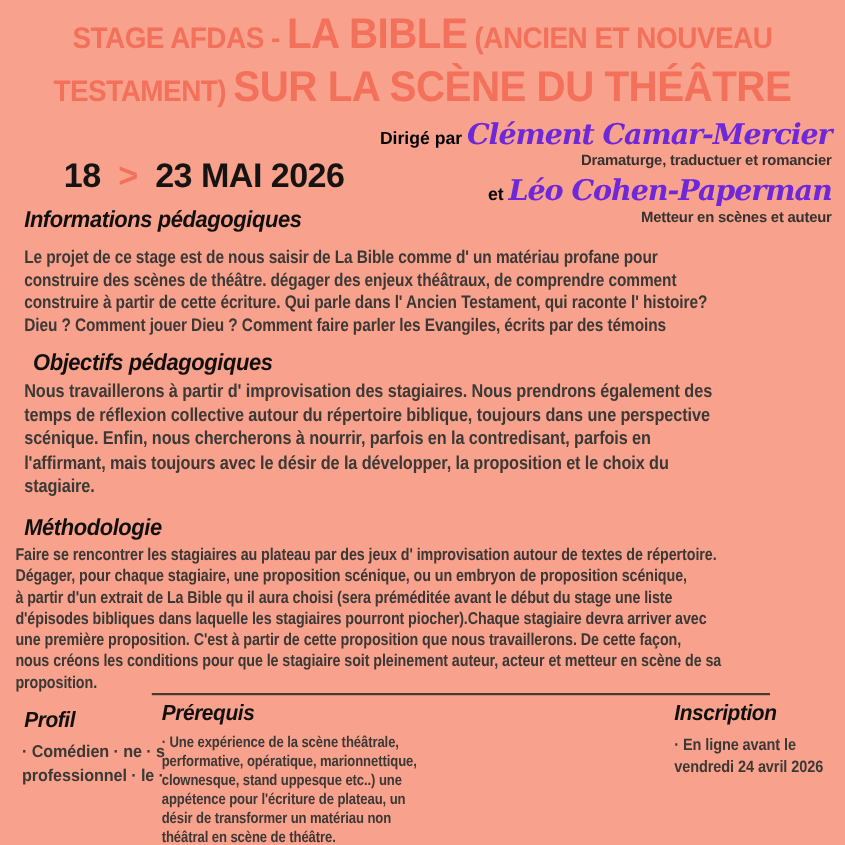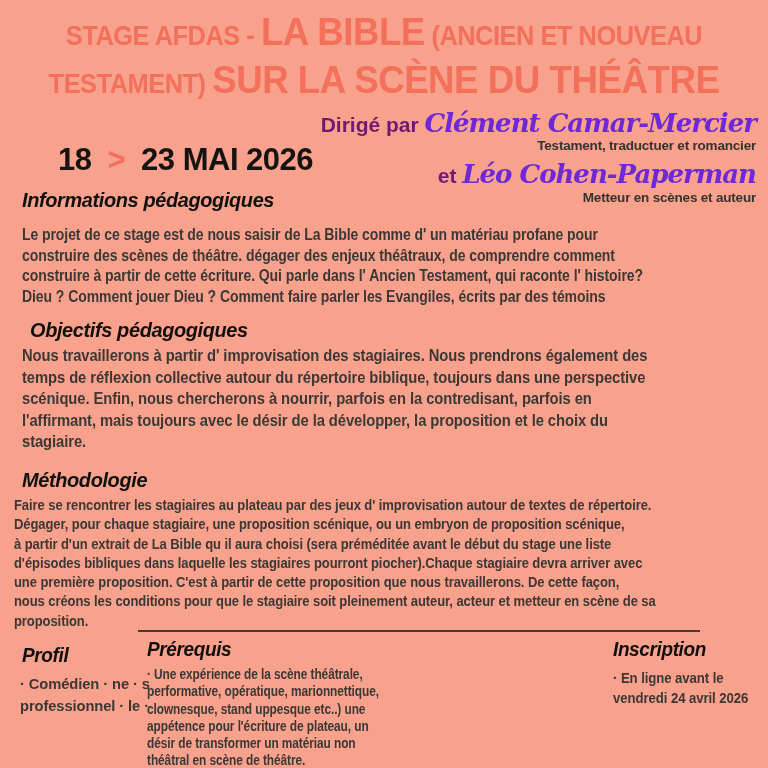--- a/index.html
+++ b/index.html
@@ -36,21 +36,21 @@
 
   
   .directors {
     position: absolute;
     top: 110px;
     right: 12px;
     text-align: right;
     line-height: 1.05;
   }
   .dir-row { white-space: nowrap; }
-  .dir-intro { font-size: 21px; font-weight: 700; color: #701a75; }
+  .dir-intro { font-size: 16px; font-weight: 700; color: #000000; }
   .dir-name {
     font-family: "DejaVu Serif", serif;
     font-style: italic;
     font-weight: 700;
     font-size: 26px;
     color: #6d28d9;
     letter-spacing: -1px;
   }
   .dir-role {
     font-size: 13.5px;
@@ -167,21 +167,21 @@
     </div>
     <div class="title-line">
       <span class="t-sm">TESTAMENT) </span><span class="t-lg">SUR LA SCÈNE DU THÉÂTRE</span>
     </div>
   </div>
 
   <div class="directors">
     <div class="dir-row">
       <span class="dir-intro">Dirigé par </span><span class="dir-name">Clément Camar-Mercier</span>
     </div>
-    <div class="dir-role">Testament, traductuer et romancier</div>
+    <div class="dir-role">Dramaturge, traductuer et romancier</div>
     <div class="dir-row">
       <span class="dir-intro">et </span><span class="dir-name">Léo Cohen-Paperman</span>
     </div>
     <div class="dir-role">Metteur en scènes et auteur</div>
   </div>
 
   <div class="date-row">
     <span>18</span><span class="date-arrow">&gt;</span><span>23 MAI 2026</span>
   </div>
 

